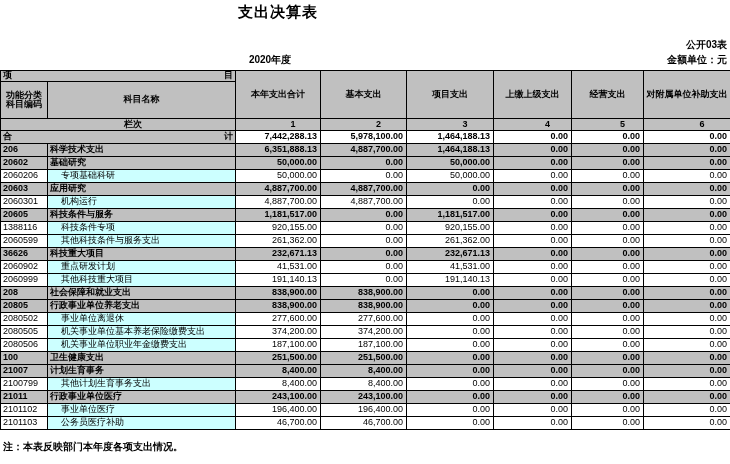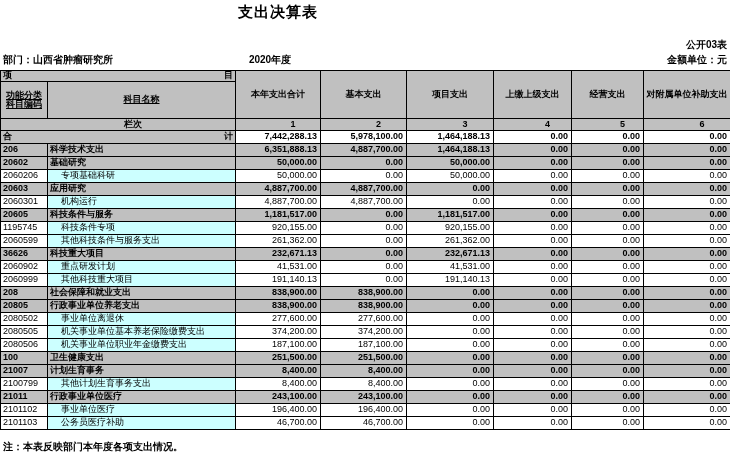--- a/index.html
+++ b/index.html
@@ -23,40 +23,39 @@
   table{
     position:absolute;top:70px;left:0;width:730px;
     border-collapse:collapse;table-layout:fixed;
   }
   td,th{
     border:1px solid #000;font-size:9px;padding:0 2px;height:12px;
     line-height:1.05;overflow:hidden;white-space:nowrap;font-weight:normal;
   }
   .hdr{background:#c0c0c0;font-weight:bold;text-align:center;}
   tr.item-head td{height:10px;}
-  tr.main-head th{height:36px;white-space:normal;padding:0 1px;text-decoration:underline;}
+  tr.main-head th{height:36px;white-space:normal;padding:0 1px;}
   tr.lanci td{height:11px;padding-left:32px;}
   .spread{display:flex;justify-content:space-between;align-items:center;}
   .num{text-align:right;padding-right:3px;}
   .code{text-align:left;}
   .name{text-align:left;}
   tr.total td{height:12px;}
   tr.total td.num{background:#fff;font-weight:bold;margin-top:47px;}
   tr.cat td{background:#c0c0c0;font-weight:bold;}
   tr.det td{background:#fff;font-weight:normal;}
   tr.det td.name{background:#ccffff;font-weight:normal;padding-left:13px;}
   .note{position:absolute;top:440px;left:3px;font-size:10px;font-weight:bold;}
 </style>
 </head>
 <body>
 
 <div class="title">支出决算表</div>
 <div class="pub-code">公开03表</div>
 <div class="dept-row">
-  <span class="dept-label">部门：山西省肿瘤研究所</span>
   <span class="year-label">2020年度</span>
   <span class="unit-label">金额单位：元</span>
 </div>
 
 <table>
   <colgroup>
     <col style="width:47px">
       <col style="width:188px">
       <col style="width:85px">
     <col style="width:86px">
@@ -166,21 +165,21 @@
     <td class="code">20605</td>
     <td class="name">科技条件与服务</td>
     <td class="num">1,181,517.00</td>
     <td class="num">0.00</td>
     <td class="num">1,181,517.00</td>
     <td class="num">0.00</td>
     <td class="num">0.00</td>
     <td class="num">0.00</td>
   </tr>
       <tr class="det">
-    <td class="code">1195745</td>
+    <td class="code">1388116</td>
     <td class="name">科技条件专项</td>
     <td class="num">920,155.00</td>
     <td class="num">0.00</td>
     <td class="num">920,155.00</td>
     <td class="num">0.00</td>
     <td class="num">0.00</td>
     <td class="num">0.00</td>
   </tr>
       <tr class="det">
     <td class="code">2060599</td>

